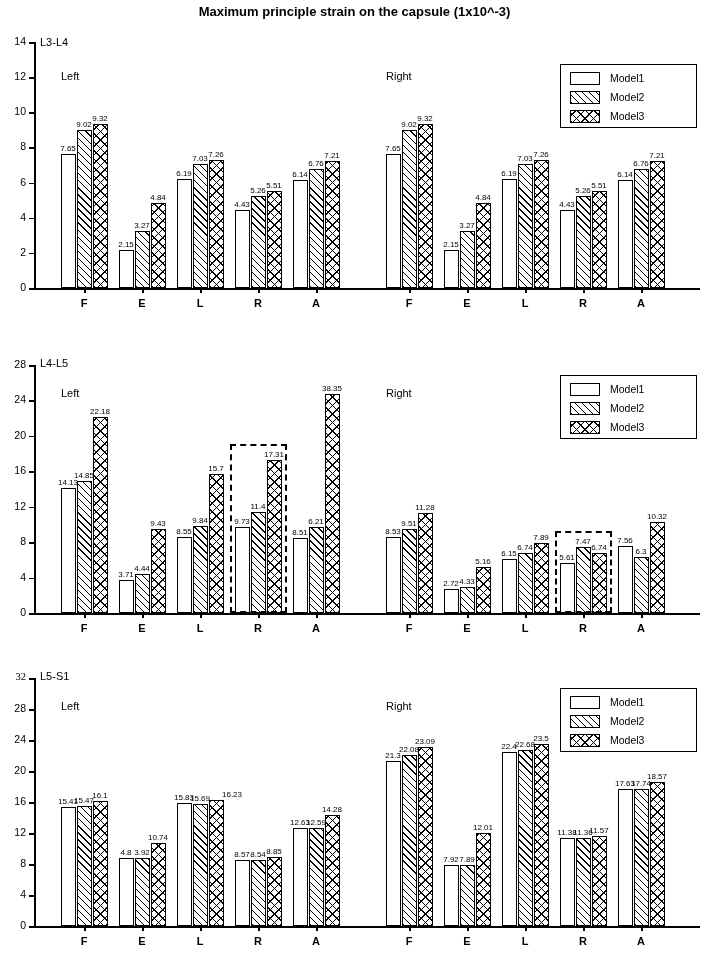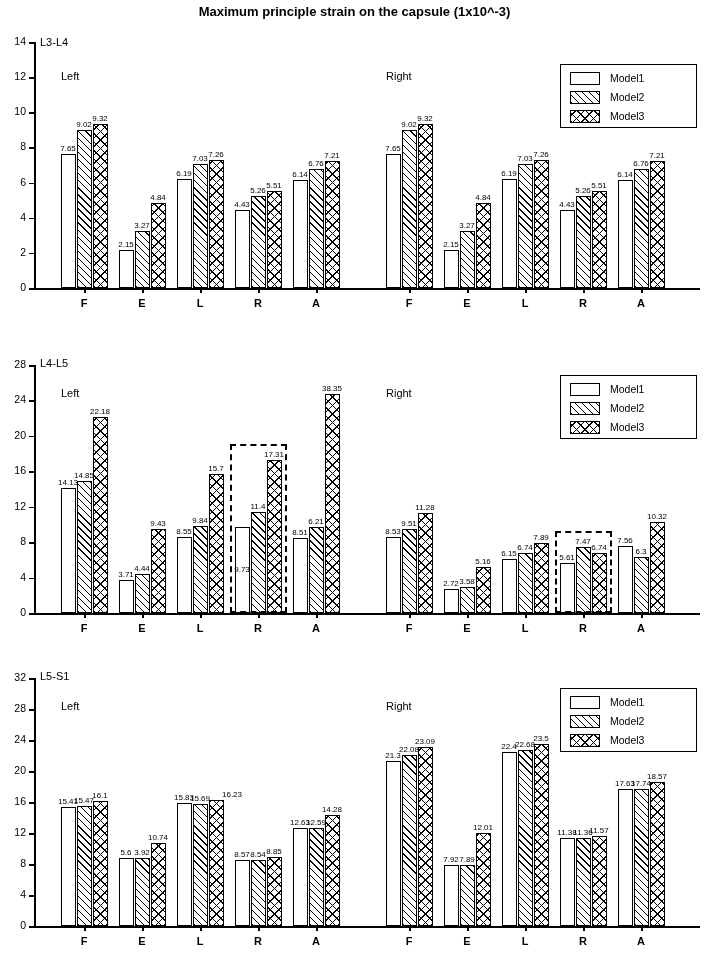--- a/index.html
+++ b/index.html
@@ -204,21 +204,21 @@
     <div class="xlabel" style="left: 122px; width: 40px; top: 267px;">E</div>
     <div class="bar m1" style="left: 176.5px; width: 15px; height: 75.7286px; top: 182.271px;"></div>
     <div class="vallabel" style="left: 170px; width: 28px; top: 172.271px;">8.55</div>
     <div class="bar m2" style="left: 192.5px; width: 15px; height: 87.1543px; top: 170.846px;"></div>
     <div class="vallabel" style="left: 186px; width: 28px; top: 160.846px;">9.84</div>
     <div class="bar m3" style="left: 208.5px; width: 15px; height: 139.057px; top: 118.943px;"></div>
     <div class="vallabel" style="left: 202px; width: 28px; top: 108.943px;">15.7</div>
     <div class="xtick" style="left: 200px; top: 258px;"></div>
     <div class="xlabel" style="left: 180px; width: 40px; top: 267px;">L</div>
     <div class="bar m1" style="left: 234.5px; width: 15px; height: 86.18px; top: 171.82px;"></div>
-    <div class="vallabel" style="left: 228px; width: 28px; top: 161.82px; margin-top: 48px;">9.73</div>
+    <div class="vallabel" style="left: 228px; width: 28px; top: 161.82px;">9.73</div>
     <div class="bar m2" style="left: 250.5px; width: 15px; height: 100.971px; top: 157.029px;"></div>
     <div class="vallabel" style="left: 244px; width: 28px; top: 147.029px;">11.4</div>
     <div class="bar m3" style="left: 266.5px; width: 15px; height: 153.317px; top: 104.683px;"></div>
     <div class="vallabel" style="left: 260px; width: 28px; top: 94.6829px;">17.31</div>
     <div class="xtick" style="left: 258px; top: 258px;"></div>
     <div class="xlabel" style="left: 238px; width: 40px; top: 267px;">R</div>
     <div class="bar m1" style="left: 292.5px; width: 15px; height: 75.3743px; top: 182.626px;"></div>
     <div class="vallabel" style="left: 286px; width: 28px; top: 172.626px;">8.51</div>
     <div class="bar m2" style="left: 308.5px; width: 15px; height: 86.4457px; top: 171.554px;"></div>
     <div class="vallabel" style="left: 302px; width: 28px; top: 161.554px;">6.21</div>
@@ -231,21 +231,21 @@
     <div class="vallabel" style="left: 379px; width: 28px; top: 172.449px;">8.53</div>
     <div class="bar m2" style="left: 401.5px; width: 15px; height: 84.2314px; top: 173.769px;"></div>
     <div class="vallabel" style="left: 395px; width: 28px; top: 163.769px;">9.51</div>
     <div class="bar m3" style="left: 417.5px; width: 15px; height: 99.9086px; top: 158.091px;"></div>
     <div class="vallabel" style="left: 411px; width: 28px; top: 148.091px;">11.28</div>
     <div class="xtick" style="left: 409px; top: 258px;"></div>
     <div class="xlabel" style="left: 389px; width: 40px; top: 267px;">F</div>
     <div class="bar m1" style="left: 443.5px; width: 15px; height: 24.0914px; top: 233.909px;"></div>
     <div class="vallabel" style="left: 437px; width: 28px; top: 223.909px;">2.72</div>
     <div class="bar m2" style="left: 459.5px; width: 15px; height: 25.9514px; top: 232.049px;"></div>
-    <div class="vallabel" style="left: 453px; width: 28px; top: 222.049px;">3.58</div>
+    <div class="vallabel" style="left: 453px; width: 28px; top: 222.049px;">4.33</div>
     <div class="bar m3" style="left: 475.5px; width: 15px; height: 45.7029px; top: 212.297px;"></div>
     <div class="vallabel" style="left: 469px; width: 28px; top: 202.297px;">5.16</div>
     <div class="xtick" style="left: 467px; top: 258px;"></div>
     <div class="xlabel" style="left: 447px; width: 40px; top: 267px;">E</div>
     <div class="bar m1" style="left: 501.5px; width: 15px; height: 54.4714px; top: 203.529px;"></div>
     <div class="vallabel" style="left: 495px; width: 28px; top: 193.529px;">6.15</div>
     <div class="bar m2" style="left: 517.5px; width: 15px; height: 59.6971px; top: 198.303px;"></div>
     <div class="vallabel" style="left: 511px; width: 28px; top: 188.303px;">6.74</div>
     <div class="bar m3" style="left: 533.5px; width: 15px; height: 69.8829px; top: 188.117px;"></div>
     <div class="vallabel" style="left: 527px; width: 28px; top: 178.117px;">7.89</div>
@@ -291,32 +291,32 @@
     <div class="ticklabel" style="left: 0px; width: 26px; top: 158px;">12</div>
     <div class="tick" style="left: 29px; top: 134px;"></div>
     <div class="ticklabel" style="left: 0px; width: 26px; top: 127px;">16</div>
     <div class="tick" style="left: 29px; top: 103px;"></div>
     <div class="ticklabel" style="left: 0px; width: 26px; top: 96px;">20</div>
     <div class="tick" style="left: 29px; top: 72px;"></div>
     <div class="ticklabel" style="left: 0px; width: 26px; top: 65px;">24</div>
     <div class="tick" style="left: 29px; top: 41px;"></div>
     <div class="ticklabel" style="left: 0px; width: 26px; top: 34px;">28</div>
     <div class="tick" style="left: 29px; top: 10px;"></div>
-    <div class="ticklabel" style="left: 0px; width: 26px; top: 3px;">32</div>
+    <div class="ticklabel" style="left: 0px; width: 26px; top: 3px; font-family: Liberation Serif, serif;">32</div>
     <div class="side-label" style="left: 61px; top: 32px;">Left</div>
     <div class="bar m1" style="left: 60.5px; width: 15px; height: 119.427px; top: 138.572px;"></div>
     <div class="vallabel" style="left: 54px; width: 28px; top: 128.572px;">15.41</div>
     <div class="bar m2" style="left: 76.5px; width: 15px; height: 119.892px; top: 138.107px;"></div>
     <div class="vallabel" style="left: 70px; width: 28px; top: 128.107px;">15.47</div>
     <div class="bar m3" style="left: 92.5px; width: 15px; height: 124.775px; top: 133.225px;"></div>
     <div class="vallabel" style="left: 86px; width: 28px; top: 123.225px;">16.1</div>
     <div class="xtick" style="left: 84px; top: 258px;"></div>
     <div class="xlabel" style="left: 64px; width: 40px; top: 267px;">F</div>
     <div class="bar m1" style="left: 118.5px; width: 15px; height: 68.2px; top: 189.8px;"></div>
-    <div class="vallabel" style="left: 112px; width: 28px; top: 179.8px;">5.6</div>
+    <div class="vallabel" style="left: 112px; width: 28px; top: 179.8px;">4.8</div>
     <div class="bar m2" style="left: 134.5px; width: 15px; height: 68.355px; top: 189.645px;"></div>
     <div class="vallabel" style="left: 128px; width: 28px; top: 179.645px;">3.92</div>
     <div class="bar m3" style="left: 150.5px; width: 15px; height: 83.235px; top: 174.765px;"></div>
     <div class="vallabel" style="left: 144px; width: 28px; top: 164.765px;">10.74</div>
     <div class="xtick" style="left: 142px; top: 258px;"></div>
     <div class="xlabel" style="left: 122px; width: 40px; top: 267px;">E</div>
     <div class="bar m1" style="left: 176.5px; width: 15px; height: 122.683px; top: 135.317px;"></div>
     <div class="vallabel" style="left: 170px; width: 28px; top: 125.317px;">15.83</div>
     <div class="bar m2" style="left: 192.5px; width: 15px; height: 121.597px; top: 136.403px;"></div>
     <div class="vallabel" style="left: 186px; width: 28px; top: 126.403px;">15.69</div>

